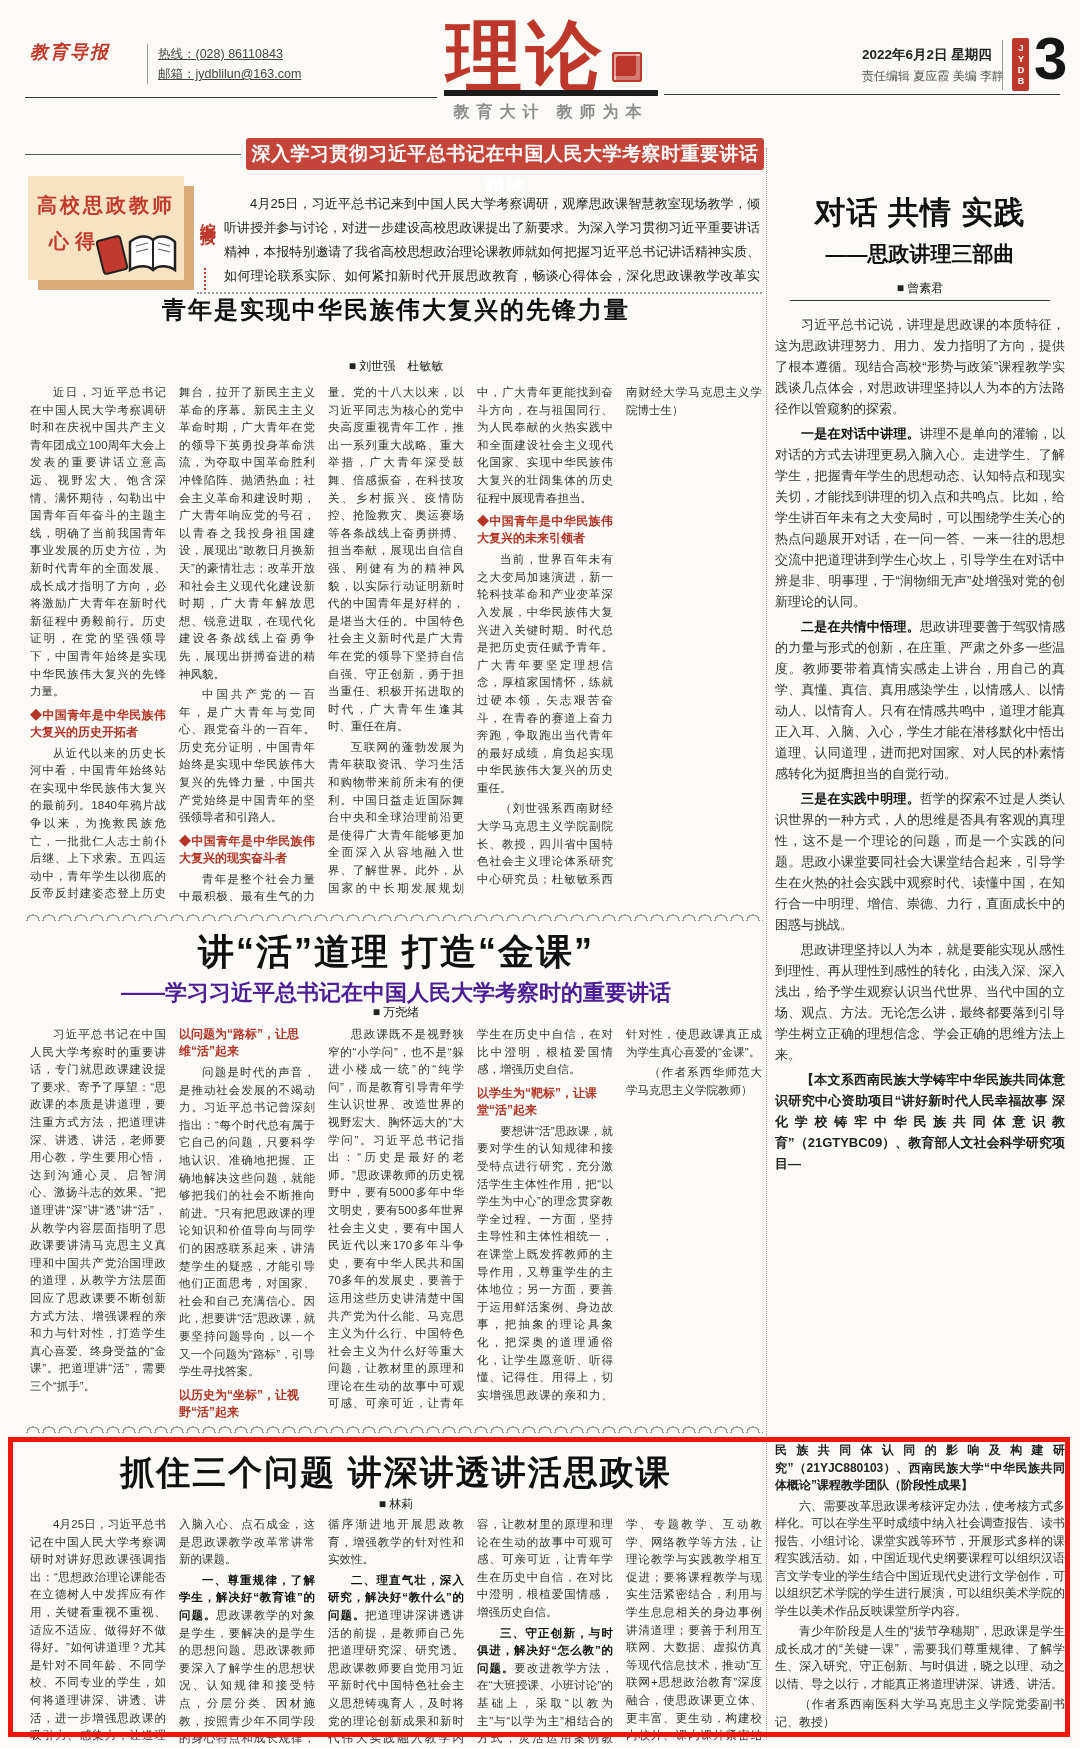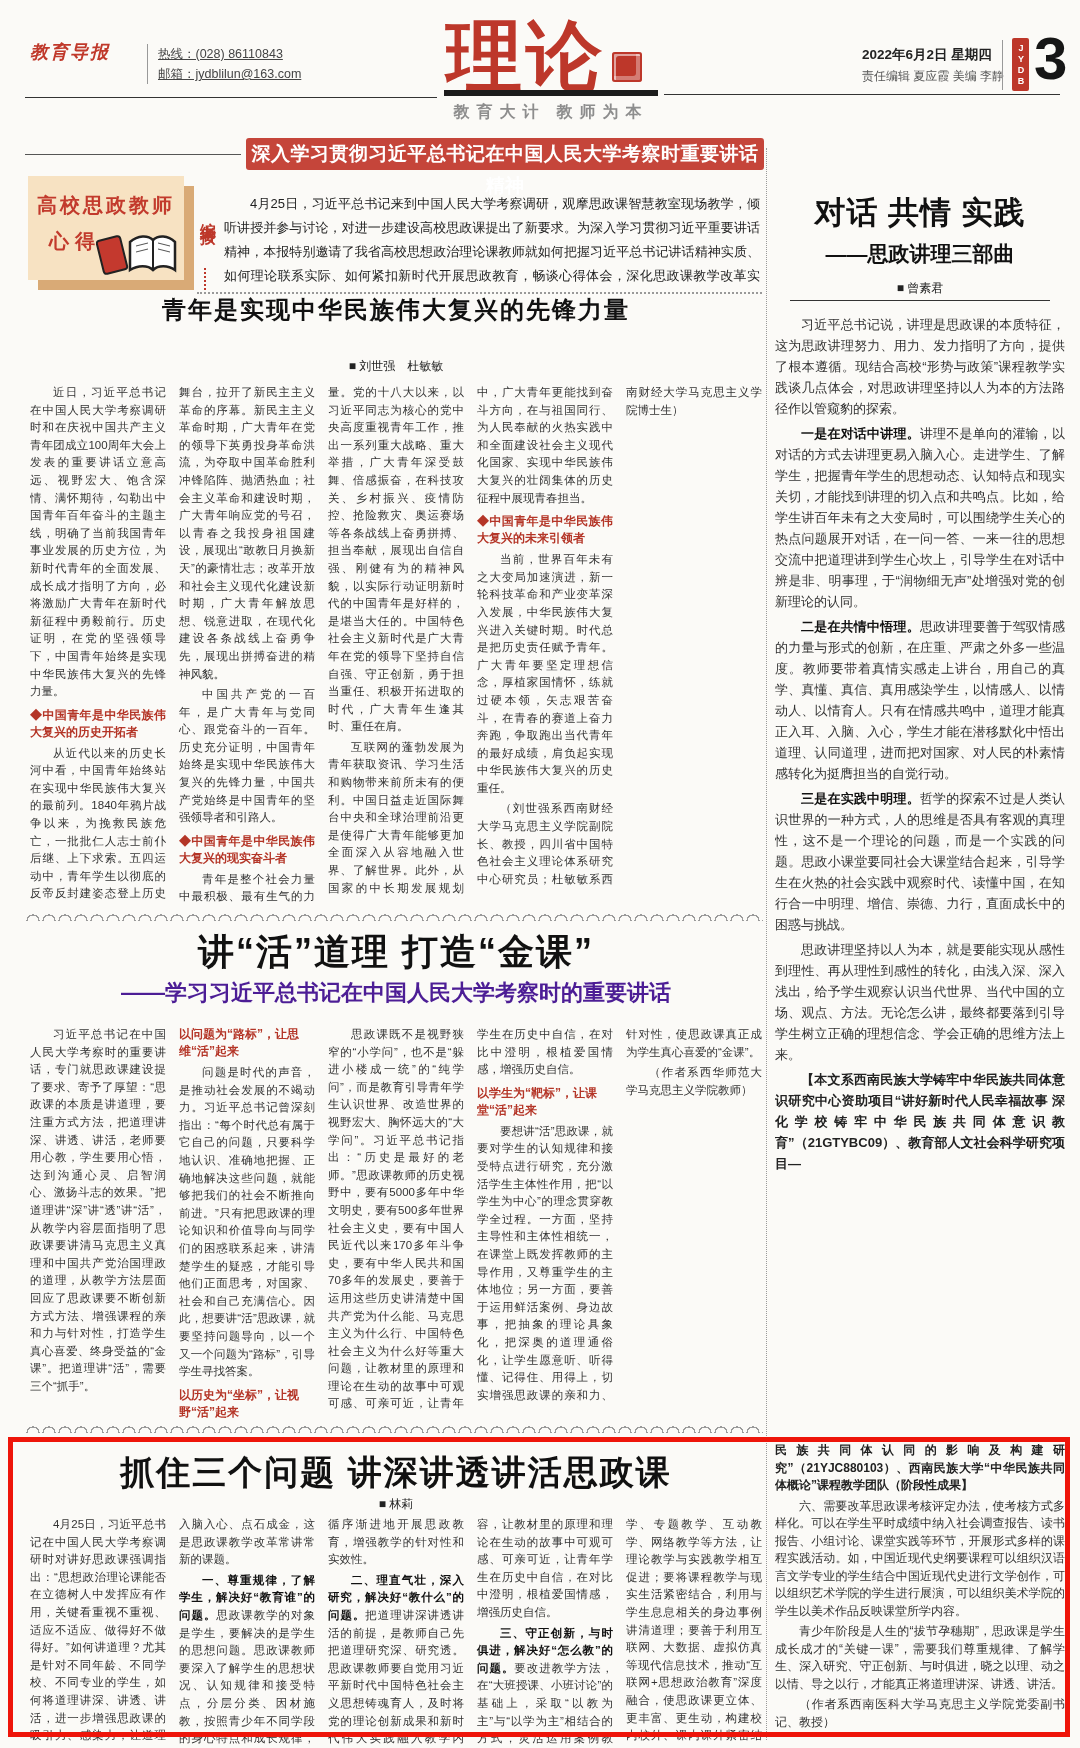--- a/index.html
+++ b/index.html
@@ -163,20 +163,21 @@
       <p class="p">青年是整个社会力量中最积极、最有生气的力量。党的十八大以来，以习近平同志为核心的党中央高度重视青年工作，推出一系列重大战略、重大举措，广大青年深受鼓舞、倍感振奋，在科技攻关、乡村振兴、疫情防控、抢险救灾、奥运赛场等各条战线上奋勇拼搏、担当奉献，展现出自信自强、刚健有为的精神风貌，以实际行动证明新时代的中国青年是好样的，是堪当大任的。中国特色社会主义新时代是广大青年在党的领导下坚持自信自强、守正创新，勇于担当重任、积极开拓进取的时代，广大青年生逢其时、重任在肩。</p>
       <p class="p">互联网的蓬勃发展为青年获取资讯、学习生活和购物带来前所未有的便利。中国日益走近国际舞台中央和全球治理前沿更是使得广大青年能够更加全面深入从容地融入世界、了解世界。此外，从国家的中长期发展规划中，广大青年更能找到奋斗方向，在与祖国同行、为人民奉献的火热实践中和全面建设社会主义现代化国家、实现中华民族伟大复兴的壮阔集体的历史征程中展现青春担当。</p>
       <h4 class="subhead">◆中国青年是中华民族伟大复兴的未来引领者</h4>
       <p class="p">当前，世界百年未有之大变局加速演进，新一轮科技革命和产业变革深入发展，中华民族伟大复兴进入关键时期。时代总是把历史责任赋予青年。广大青年要坚定理想信念，厚植家国情怀，练就过硬本领，矢志艰苦奋斗，在青春的赛道上奋力奔跑，争取跑出当代青年的最好成绩，肩负起实现中华民族伟大复兴的历史重任。</p>
       <p class="attribution">（刘世强系西南财经大学马克思主义学院副院长、教授，四川省中国特色社会主义理论体系研究中心研究员；杜敏敏系西南财经大学马克思主义学院博士生）</p>
     </div>
   <div class="abs wavy wavy1"></div>
 
   <div class="abs a-title golden-title">讲“活”道理  打造“金课”</div>
   <div class="abs golden-sub">——学习习近平总书记在中国人民大学考察时的重要讲话</div>
+  <div class="abs a-byline golden-byline">■ 万尧绪</div>
   <div class="abs colbody golden-body">
       <p class="p">习近平总书记在中国人民大学考察时的重要讲话，专门就思政课建设提了要求、寄予了厚望：“思政课的本质是讲道理，要注重方式方法，把道理讲深、讲透、讲活，老师要用心教，学生要用心悟，达到沟通心灵、启智润心、激扬斗志的效果。”把道理讲“深”讲“透”讲“活”，从教学内容层面指明了思政课要讲清马克思主义真理和中国共产党治国理政的道理，从教学方法层面回应了思政课要不断创新方式方法、增强课程的亲和力与针对性，打造学生真心喜爱、终身受益的“金课”。把道理讲“活”，需要三个“抓手”。</p>
       <h4 class="subhead">以问题为“路标”，让思维“活”起来</h4>
       <p class="p">问题是时代的声音，是推动社会发展的不竭动力。习近平总书记曾深刻指出：“每个时代总有属于它自己的问题，只要科学地认识、准确地把握、正确地解决这些问题，就能够把我们的社会不断推向前进。”只有把思政课的理论知识和价值导向与同学们的困惑联系起来，讲清楚学生的疑惑，才能引导他们正面思考，对国家、社会和自己充满信心。因此，想要讲“活”思政课，就要坚持问题导向，以一个又一个问题为“路标”，引导学生寻找答案。</p>
       <h4 class="subhead">以历史为“坐标”，让视野“活”起来</h4>
       <p class="p">思政课既不是视野狭窄的“小学问”，也不是“躲进小楼成一统”的“纯学问”，而是教育引导青年学生认识世界、改造世界的视野宏大、胸怀远大的“大学问”。习近平总书记指出：“历史是最好的老师。”思政课教师的历史视野中，要有5000多年中华文明史，要有500多年世界社会主义史，要有中国人民近代以来170多年斗争史，要有中华人民共和国70多年的发展史，要善于运用这些历史讲清楚中国共产党为什么能、马克思主义为什么行、中国特色社会主义为什么好等重大问题，让教材里的原理和理论在生动的故事中可观可感、可亲可近，让青年学生在历史中自信，在对比中澄明，根植爱国情感，增强历史自信。</p>
       <h4 class="subhead">以学生为“靶标”，让课堂“活”起来</h4>
       <p class="p">要想讲“活”思政课，就要对学生的认知规律和接受特点进行研究，充分激活学生主体性作用，把“以学生为中心”的理念贯穿教学全过程。一方面，坚持主导性和主体性相统一，在课堂上既发挥教师的主导作用，又尊重学生的主体地位；另一方面，要善于运用鲜活案例、身边故事，把抽象的理论具象化，把深奥的道理通俗化，让学生愿意听、听得懂、记得住、用得上，切实增强思政课的亲和力、针对性，使思政课真正成为学生真心喜爱的“金课”。</p>
       <p class="attribution">（作者系西华师范大学马克思主义学院教师）</p>
     </div>

